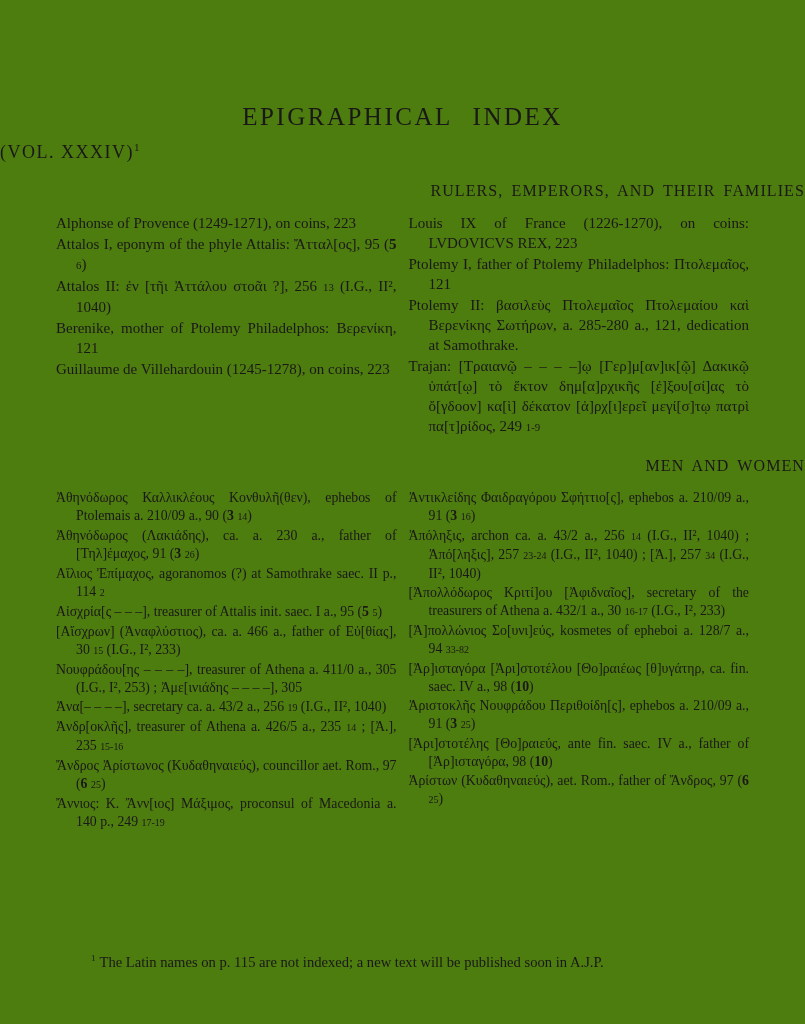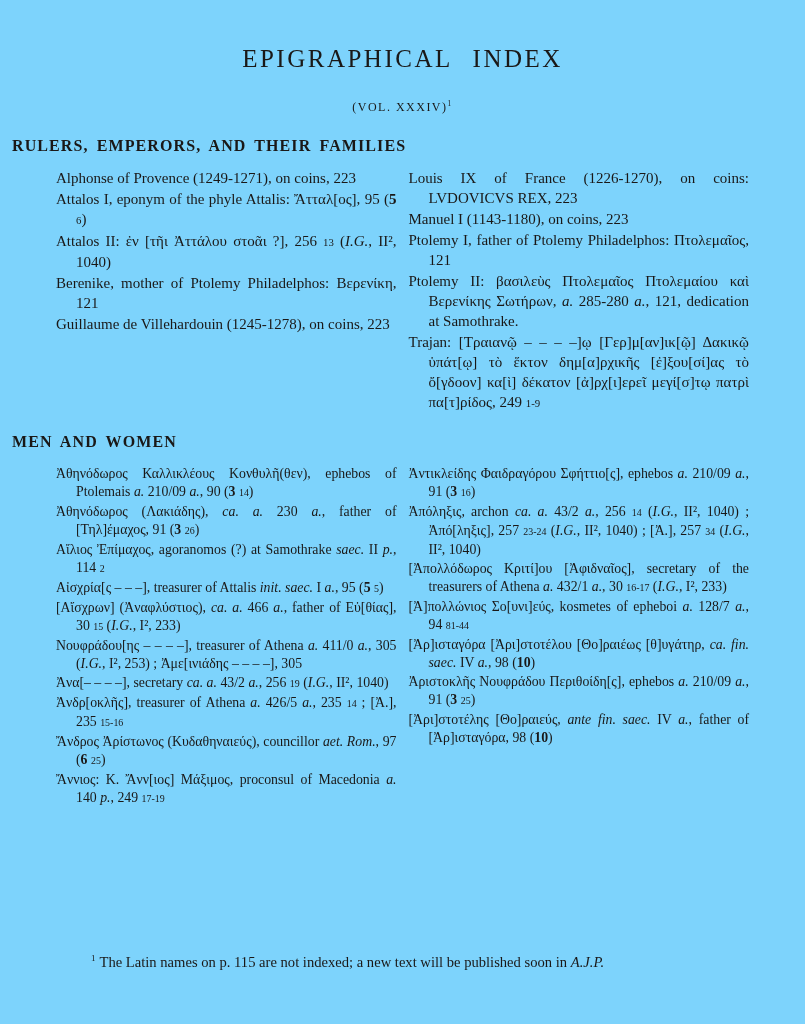--- a/index.html
+++ b/index.html
@@ -2,47 +2,46 @@
 <html><head>
 <meta charset="utf-8">
 <style>
   html, body { margin: 0; padding: 0; background: #ffffff; }
   * { box-sizing: border-box; }
   .page {
     position: relative;
     width: 805px;
     height: 1024px;
     margin: 0 auto;
-    background: #7dd3fc;
+    background: #4d7c0f;
     color: #1a1817;
     font-family: "Liberation Serif", "DejaVu Serif", serif;
     overflow: hidden;
-    padding-top: 45px;
+    padding-top: 103px;
   }
   .title {
     margin: 0;
     text-align: center;
     font-size: 25px;
     font-weight: 400;
     letter-spacing: 2.5px;
     word-spacing: 12px;
     line-height: 28px;
   }
   .subtitle {
-    text-align: center;
-    font-size: 12px;
+    font-size: 18px;
     letter-spacing: 1.5px;
-    margin-top: 24px;
+    margin-top: 11px;
     line-height: 20px;
   }
   .section-heading {
-    margin: 12px;
-    text-align: left;
+    margin: 0;
+    text-align: right;
     font-size: 16px;
-    font-weight: 700;
+    font-weight: 400;
     letter-spacing: 1.1px;
     word-spacing: 3px;
     line-height: 18px;
   }
   .sec.rulers .section-heading { margin-top: 20px; margin-bottom: 13px; }
   .sec.mw .section-heading { margin-top: 19px; margin-bottom: 14px; }
   .cols { display: flex; gap: 12px; padding: 0 56px; }
   .col { flex: 1; min-width: 0; }
   .entry {
     margin: 0 0 1px 0;
@@ -50,21 +49,21 @@
     line-height: 20px;
     text-align: justify;
     padding-left: 20px;
     text-indent: -20px;
   }
   .sec.mw .entry {
     font-size: 13.8px;
     line-height: 18px;
     margin-bottom: 1px;
   }
-  .i { font-style: italic; }
+  .i { }
   .b { font-weight: bold; }
   .sm { font-size: 72%; }
   sup { font-size: 62%; vertical-align: super; line-height: 0; }
   .footnote {
     position: absolute;
     left: 0; right: 0;
     top: 940px;
     padding: 0 52px;
   }
   .footnote .fn {
@@ -93,21 +92,20 @@
     <div class="cols">
       <div class="col">
           <p class="entry"><span>Alphonse of Provence (1249-1271), on coins, 223</span></p>
           <p class="entry"><span>Attalos I, eponym of the phyle Attalis: Ἄτταλ[ος], 95 (</span><span class="b">5</span><span> </span><span class="sm">6</span><span>)</span></p>
           <p class="entry"><span>Attalos II: ἐν [τῆι Ἀττάλου στοᾶι ?], 256 </span><span class="sm">13</span><span> (</span><span class="i">I.G.</span><span>, II², 1040)</span></p>
           <p class="entry"><span>Berenike, mother of Ptolemy Philadelphos: Βερενίκη, 121</span></p>
           <p class="entry"><span>Guillaume de Villehardouin (1245-1278), on coins, 223</span></p>
         </div>
       <div class="col">
           <p class="entry"><span>Louis IX of France (1226-1270), on coins: LVDOVICVS REX, 223</span></p>
-          <p class="entry"><span>Manuel I (1143-1180), on coins, 223</span></p>
           <p class="entry"><span>Ptolemy I, father of Ptolemy Philadelphos: Πτολεμαῖος, 121</span></p>
           <p class="entry"><span>Ptolemy II: βασιλεὺς Πτολεμαῖος Πτολεμαίου καὶ Βερενίκης Σωτήρων, </span><span class="i">a.</span><span> 285-280 </span><span class="i">a.</span><span>, 121, dedication at Samothrake.</span></p>
           <p class="entry"><span>Trajan: [Τραιανῷ – – – –]ῳ [Γερ]μ[αν]ικ[ῷ] Δακικῷ ὑπάτ[ῳ] τὸ ἕκτον δημ[α]ρχικῆς [ἐ]ξου[σί]ας τὸ ὄ[γδοον] κα[ὶ] δέκατον [ἀ]ρχ[ι]ερεῖ μεγί[σ]τῳ πατρὶ πα[τ]ρίδος, 249 </span><span class="sm">1-9</span></p>
         </div>
     </div>
   </section>
 
   <section class="sec mw">
     <h2 class="section-heading">MEN AND WOMEN</h2>
     <div class="cols">
@@ -120,24 +118,25 @@
           <p class="entry"><span>Νουφράδου[ης – – – –], treasurer of Athena </span><span class="i">a.</span><span> 411/0 </span><span class="i">a.</span><span>, 305 (</span><span class="i">I.G.</span><span>, I², 253) ; Ἀμε[ινιάδης – – – –], 305</span></p>
           <p class="entry"><span>Ἀνα[– – – –], secretary </span><span class="i">ca. a.</span><span> 43/2 </span><span class="i">a.</span><span>, 256 </span><span class="sm">19</span><span> (</span><span class="i">I.G.</span><span>, II², 1040)</span></p>
           <p class="entry"><span>Ἀνδρ[οκλῆς], treasurer of Athena </span><span class="i">a.</span><span> 426/5 </span><span class="i">a.</span><span>, 235 </span><span class="sm">14</span><span> ; [Ἀ.], 235 </span><span class="sm">15-16</span></p>
           <p class="entry"><span>Ἄνδρος Ἀρίστωνος (Κυδαθηναιεύς), councillor </span><span class="i">aet. Rom.</span><span>, 97 (</span><span class="b">6</span><span> </span><span class="sm">25</span><span>)</span></p>
           <p class="entry"><span>Ἄννιος: Κ. Ἄνν[ιος] Μάξιμος, proconsul of Macedonia </span><span class="i">a.</span><span> 140 </span><span class="i">p.</span><span>, 249 </span><span class="sm">17-19</span></p>
         </div>
       <div class="col">
           <p class="entry"><span>Ἀντικλείδης Φαιδραγόρου Σφήττιο[ς], ephebos </span><span class="i">a.</span><span> 210/09 </span><span class="i">a.</span><span>, 91 (</span><span class="b">3</span><span> </span><span class="sm">16</span><span>)</span></p>
           <p class="entry"><span>Ἀπόληξις, archon </span><span class="i">ca. a.</span><span> 43/2 </span><span class="i">a.</span><span>, 256 </span><span class="sm">14</span><span> (</span><span class="i">I.G.</span><span>, II², 1040) ; Ἀπό[ληξις], 257 </span><span class="sm">23-24</span><span> (</span><span class="i">I.G.</span><span>, II², 1040) ; [Ἀ.], 257 </span><span class="sm">34</span><span> (</span><span class="i">I.G.</span><span>, II², 1040)</span></p>
           <p class="entry"><span>[Ἀπολλόδωρος Κριτί]ου [Ἀφιδναῖος], secretary of the treasurers of Athena </span><span class="i">a.</span><span> 432/1 </span><span class="i">a.</span><span>, 30 </span><span class="sm">16-17</span><span> (</span><span class="i">I.G.</span><span>, I², 233)</span></p>
-          <p class="entry"><span>[Ἀ]πολλώνιος Σο[υνι]εύς, kosmetes of epheboi </span><span class="i">a.</span><span> 128/7 </span><span class="i">a.</span><span>, 94 </span><span class="sm">81-44</span></p>
+          <p class="entry"><span>[Ἀ]πολλώνιος Σο[υνι]εύς, kosmetes of epheboi </span><span class="i">a.</span><span> 128/7 </span><span class="i">a.</span><span>, 94 </span><span class="sm">33-82</span></p>
           <p class="entry"><span>[Ἀρ]ισταγόρα [Ἀρι]στοτέλου [Θο]ραιέως [θ]υγάτηρ, </span><span class="i">ca. fin. saec.</span><span> IV </span><span class="i">a.</span><span>, 98 (</span><span class="b">10</span><span>)</span></p>
           <p class="entry"><span>Ἀριστοκλῆς Νουφράδου Περιθοίδη[ς], ephebos </span><span class="i">a.</span><span> 210/09 </span><span class="i">a.</span><span>, 91 (</span><span class="b">3</span><span> </span><span class="sm">25</span><span>)</span></p>
           <p class="entry"><span>[Ἀρι]στοτέλης [Θο]ραιεύς, </span><span class="i">ante fin. saec.</span><span> IV </span><span class="i">a.</span><span>, father of [Ἀρ]ισταγόρα, 98 (</span><span class="b">10</span><span>)</span></p>
+          <p class="entry"><span>Ἀρίστων (Κυδαθηναιεύς), </span><span class="i">aet. Rom.</span><span>, father of Ἄνδρος, 97 (</span><span class="b">6</span><span> </span><span class="sm">25</span><span>)</span></p>
         </div>
     </div>
   </section>
 
   <div class="footnote">
     <p class="fn"><sup>1</sup><span><span>The Latin names on p. 115 are not indexed; a new text will be published soon in </span><span class="i">A.J.P.</span></span></p>
   </div>
 
 </div>
 

